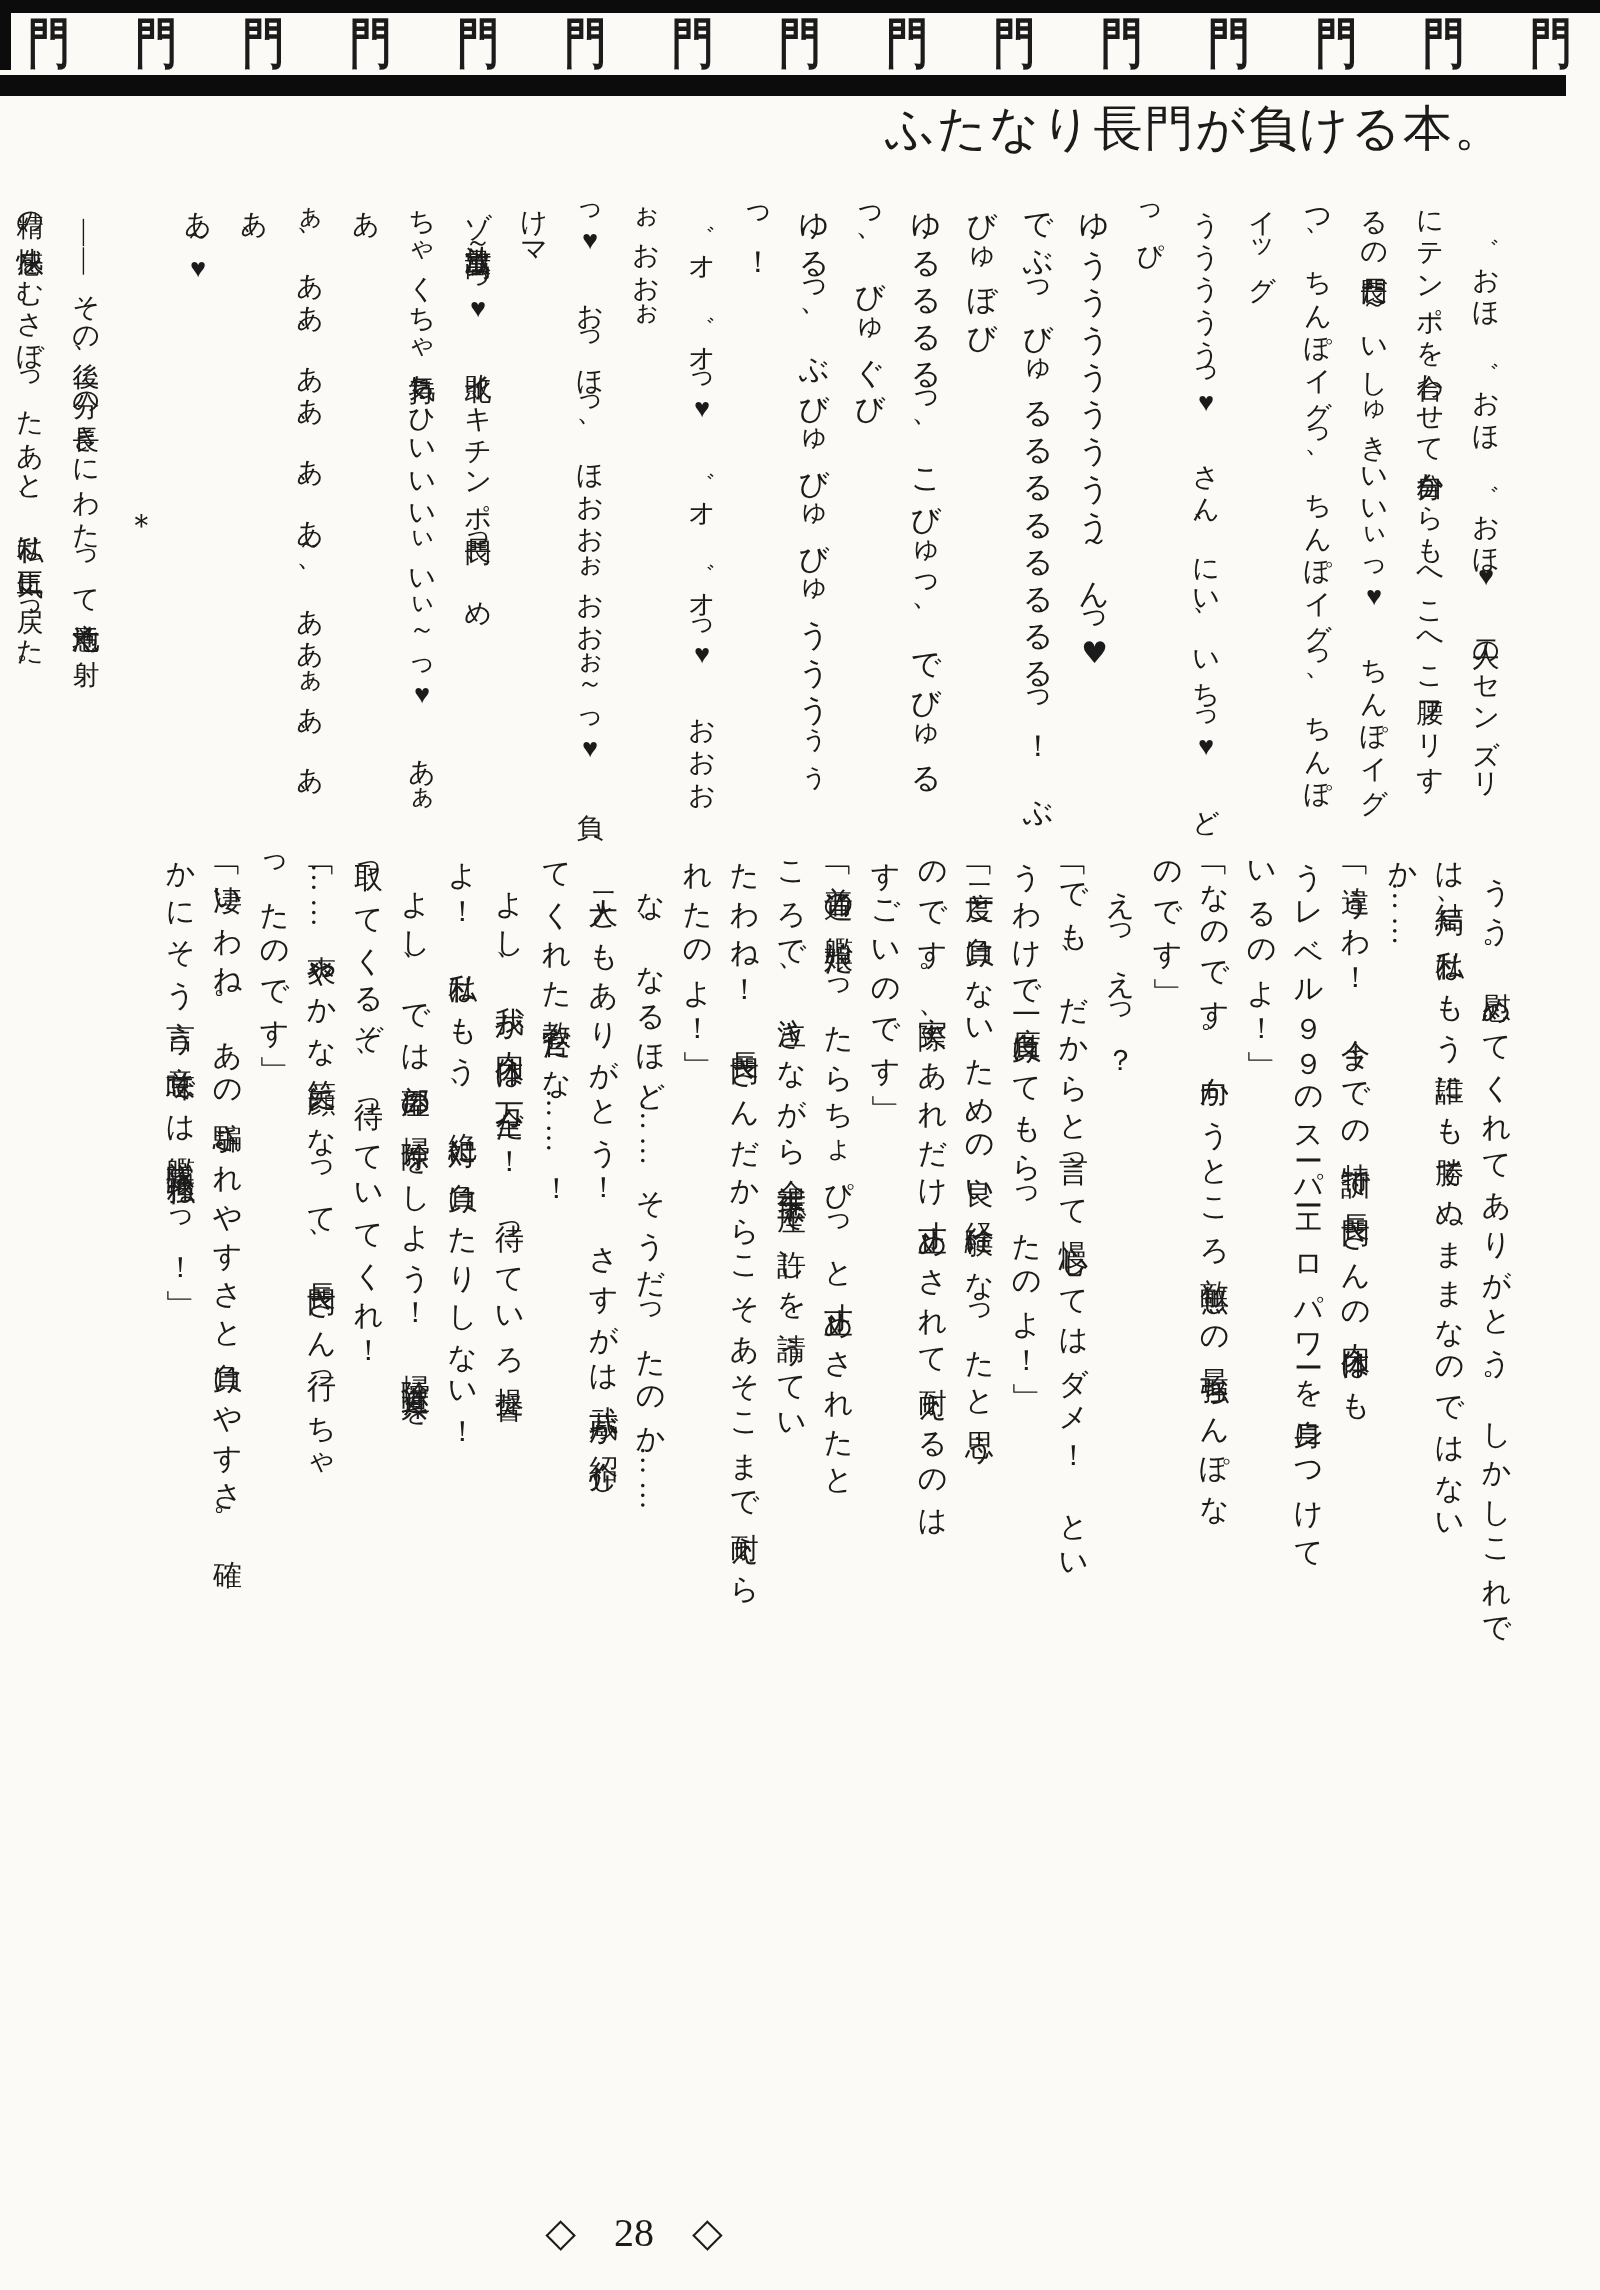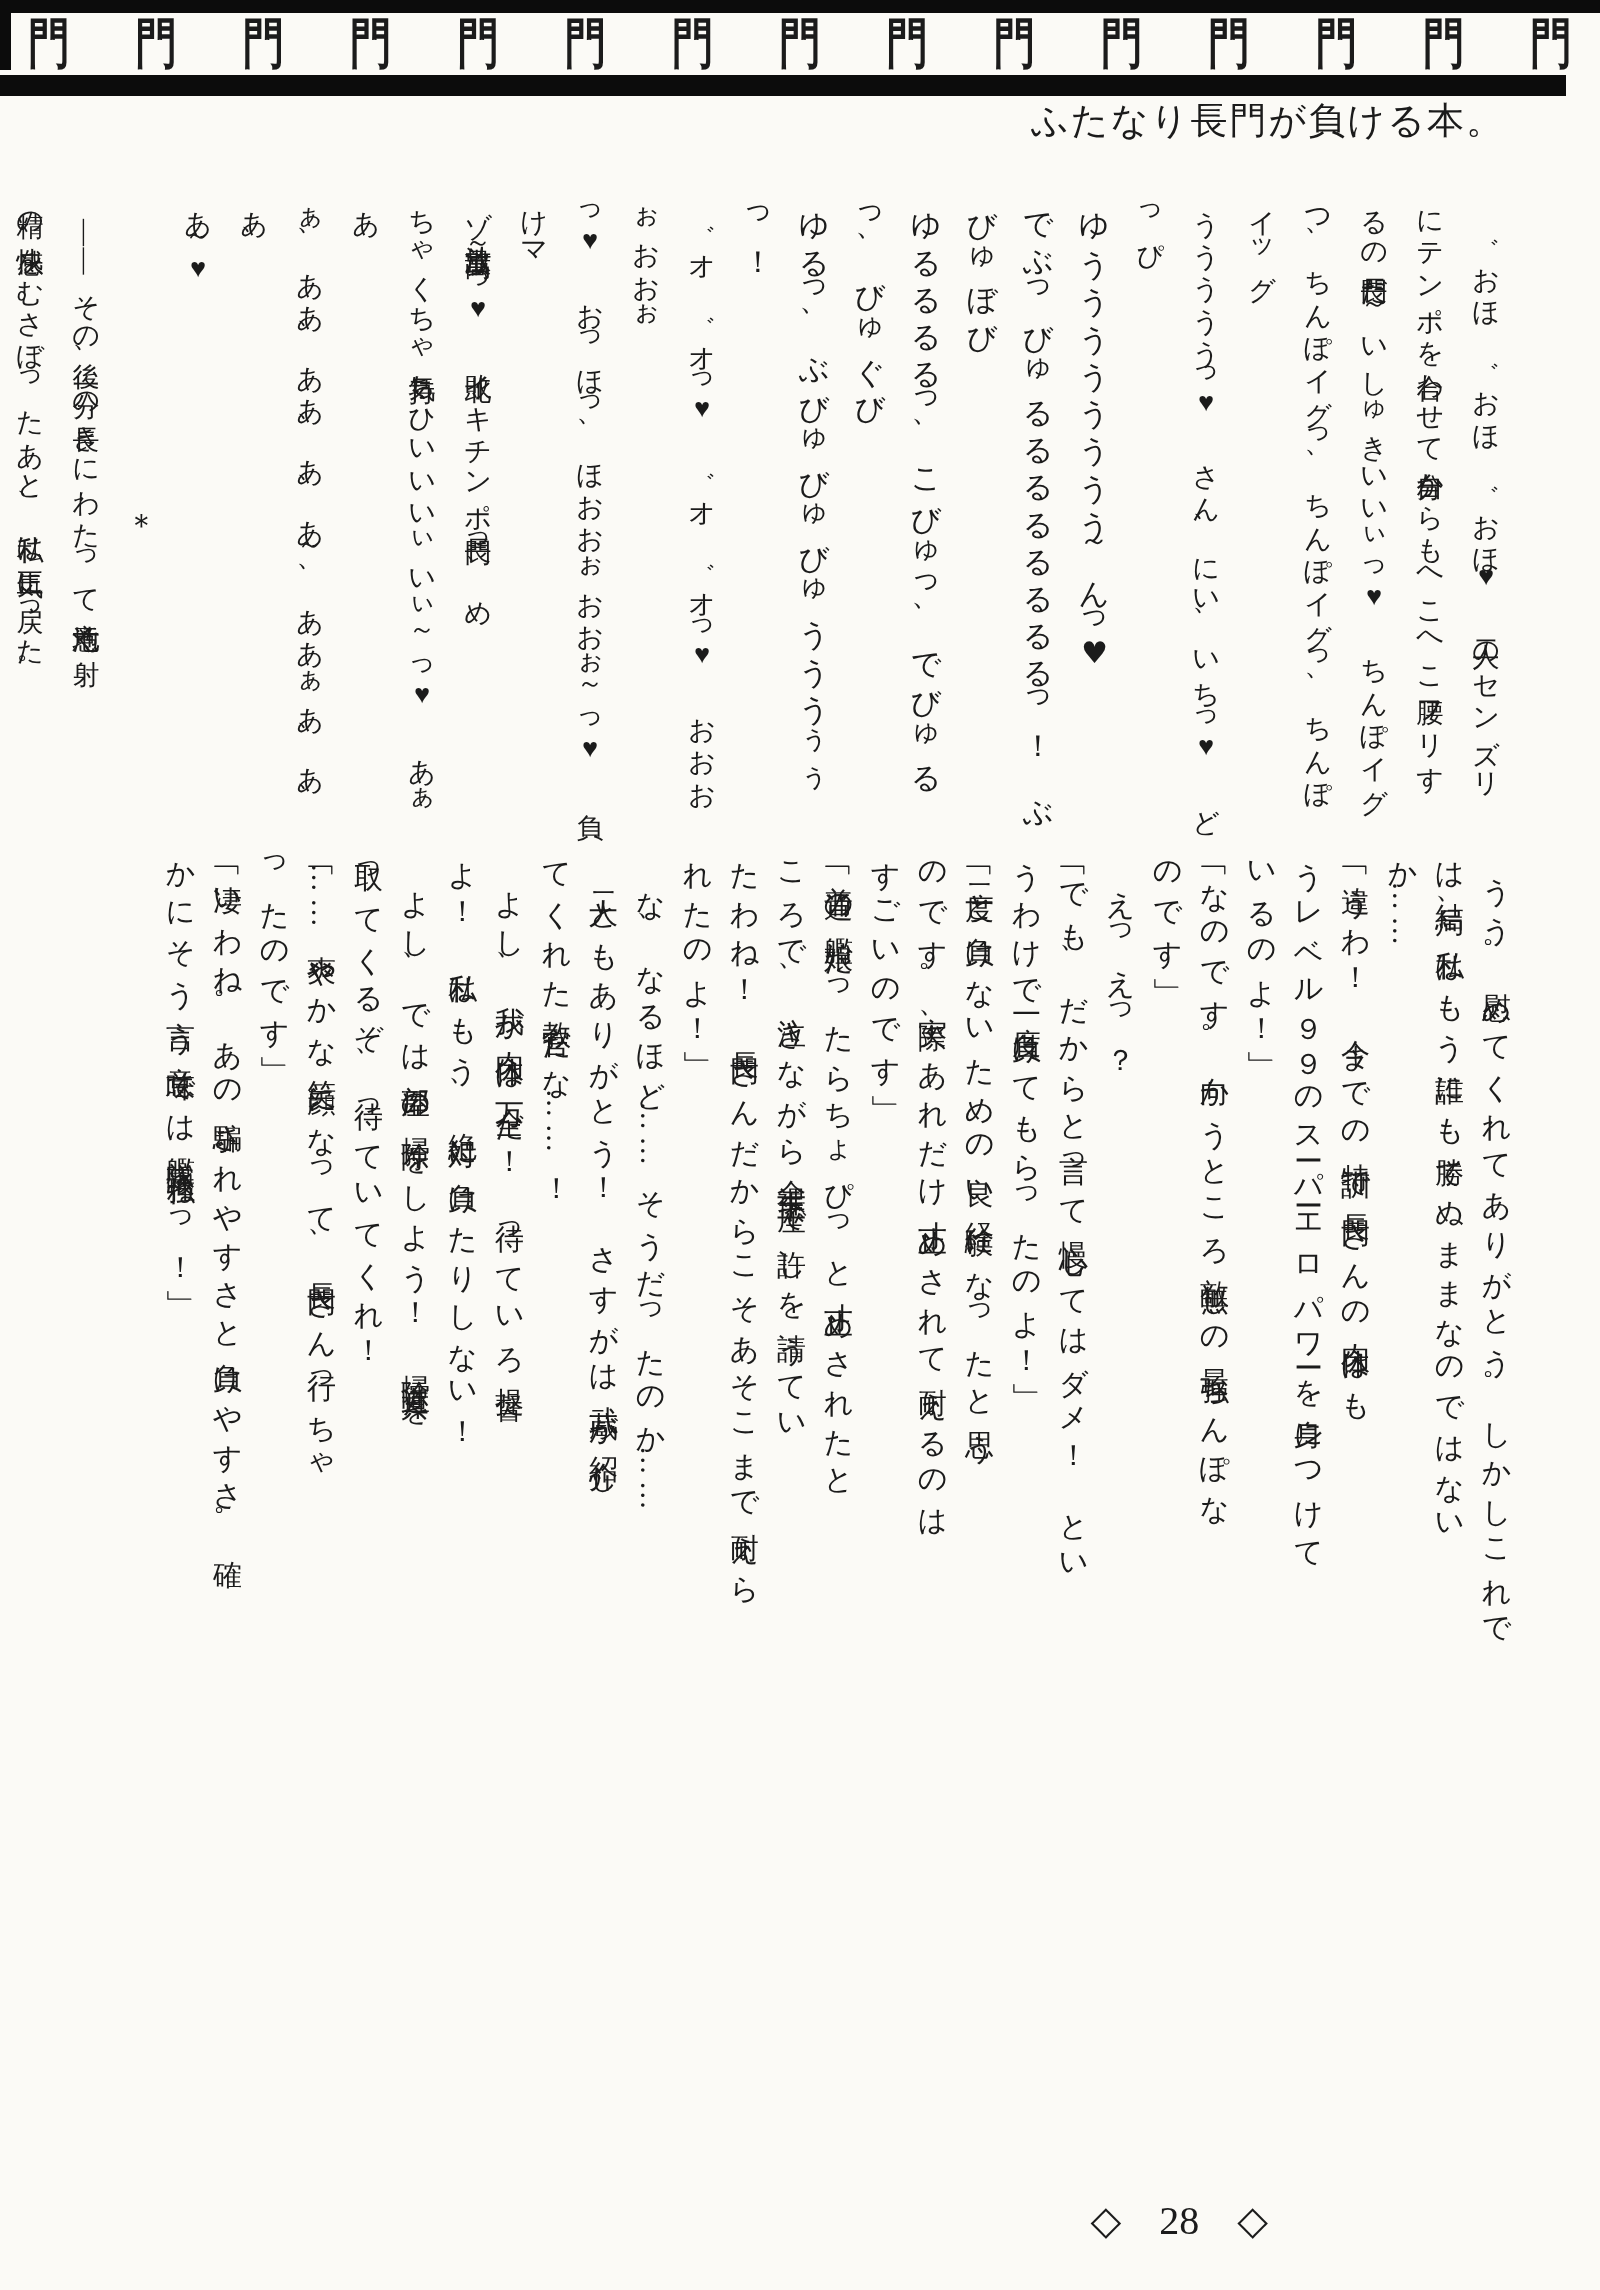--- a/index.html
+++ b/index.html
@@ -24,21 +24,21 @@
     font-family:"DejaVu Sans",sans-serif;
     font-weight:900;font-size:42px;line-height:1;
     display:inline-block;transform:scaleY(1.3);
   }
   .bar-bottom{height:21px;width:1566px;background:#0c0c0c;}
   .left-strip{position:absolute;top:10px;left:0;width:11px;height:60px;background:#0c0c0c;}
 
   
   .title{
     position:absolute;top:96px;right:95px;
-    font-size:37px;letter-spacing:2px;white-space:nowrap;
+    font-size:49px;letter-spacing:2px;white-space:nowrap;
   }
 
   
   .vblock{
     position:absolute;
     writing-mode:vertical-rl;
     text-orientation:mixed;
   }
   .vblock p{margin:0;}
   .block1{
@@ -50,22 +50,22 @@
     font-size:29px;line-height:47px;letter-spacing:6px;
   }
   .sfx{
     font-family:"DejaVu Sans",sans-serif;
     font-size:30px;letter-spacing:3px;
   }
   .divider{text-align:center;font-size:32px;letter-spacing:0;}
 
   
   .footer{
-    position:absolute;left:0;bottom:46px;width:1268px;
-    text-align:right;font-size:40px;
+    position:absolute;left:0;bottom:34px;width:1268px;
+    text-align:center;font-size:40px;
   }
   .footer .num{margin:0 28px;display:inline-block;}
   .footer .dia{display:inline-block;}
 </style>
 </head>
 <body>
 
 <div class="page">
 
   <div class="banner">

